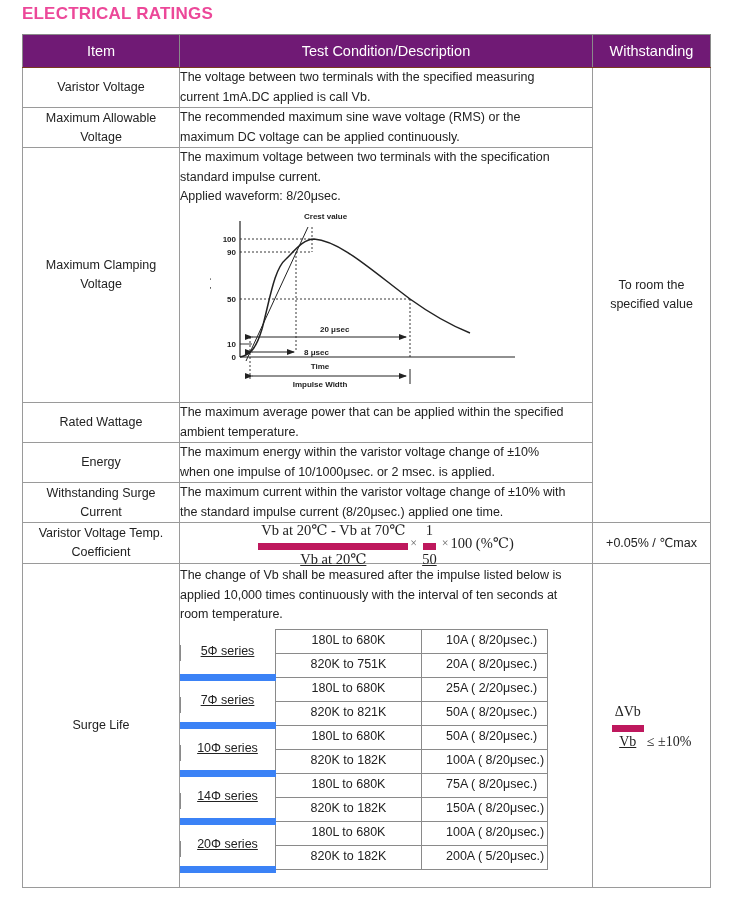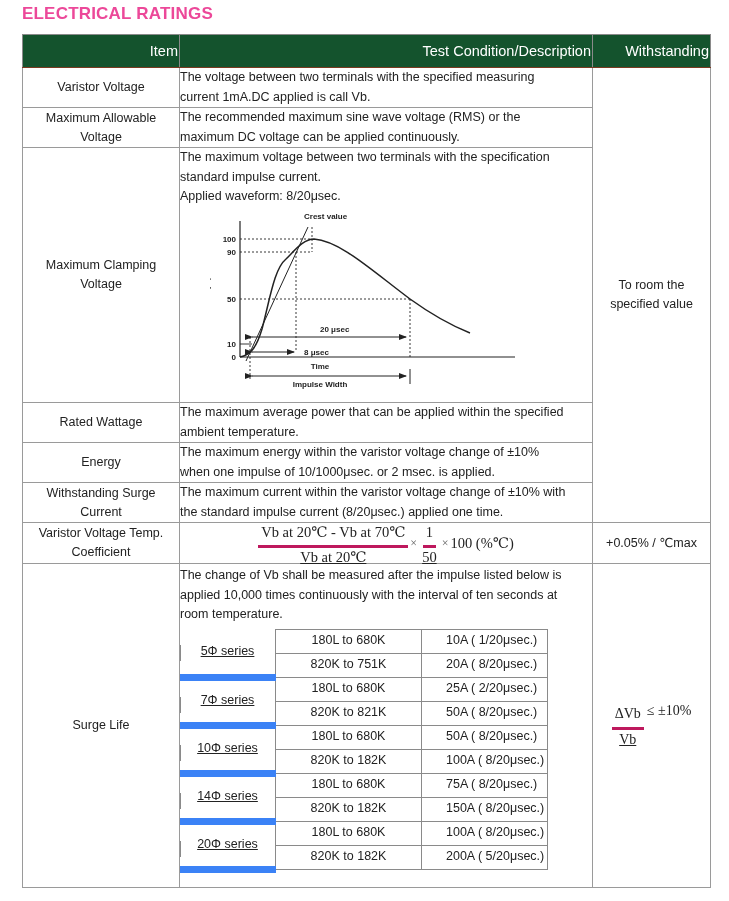--- a/index.html
+++ b/index.html
@@ -2,45 +2,45 @@
 <html><head>
 <meta charset="utf-8">
 <style>
   html, body { margin:0; padding:0; background:#ffffff; }
   body { width:729px; height:901px; position:relative; overflow:hidden;
          font-family:"Liberation Sans", "DejaVu Sans", sans-serif; color:#222; }
   .title { position:absolute; left:22px; top:4px; font-size:17px; font-weight:bold;
            color:#ec4899; letter-spacing:0.2px; }
   table.main { position:absolute; left:22px; top:34px; width:688px; border-collapse:collapse;
                table-layout:fixed; font-size:12.5px; }
-  table.main th { background:#14532d; color:#fff; font-weight:normal; font-size:14.5px;
-                  height:30px; border:1px solid #8a8a8a; border-bottom:1px solid #7a3a20;text-align:right; }
+  table.main th { background:#701a75; color:#fff; font-weight:normal; font-size:14.5px;
+                  height:30px; border:1px solid #8a8a8a; border-bottom:1px solid #7a3a20; }
   table.main td { border:1px solid #9a9a9a; vertical-align:middle; padding:0; }
   td.item { text-align:center; line-height:19px; padding:0 4px; }
   td.desc { text-align:justify; line-height:19.5px; padding:1px 6px 1px 6px; }
   td.req { text-align:center; line-height:19px; }
   td.req-span { border-bottom:1px solid #9a9a9a; }
   .desc .line { display:block; }
   .formula { display:flex; align-items:center; justify-content:center;
              font-family:"Liberation Serif", "DejaVu Serif", serif; font-size:14.5px; height:40px; }
   .frac { display:inline-flex; flex-direction:column; align-items:center; }
-  .frac .num { border-bottom:3px solid #be185d; padding:4px 3px; line-height:18px; }
+  .frac .num { border-bottom:7px solid #be185d; padding:4px 3px; line-height:18px; }
   .frac .den { line-height:19px; padding:0 3px;text-decoration:underline; }
   .op { color:#666; font-size:12px; margin:0 2px; }
   .wave { display:block; margin:2px 0 0 30px; }
   .wave text { font-family:"Liberation Sans", sans-serif; font-weight:bold; fill:#222; }
   table.surge { border-collapse:collapse; margin:4px 0 14px 0; width:368px; font-size:12.5px; }
   table.surge td { border:1px solid #8a8a8a; height:23px; padding:0; }
   table.surge td.series { border-left:none; border-top:none; text-align:center; width:95px; position:relative; }
   table.surge td.series.grp { border-bottom:7px solid #3b82f6;text-decoration:underline; }
   table.surge td.range { text-align:center; width:145px; }
   table.surge td.cur { text-align:left; padding-left:24px; }
   .leftmark { position:absolute; left:0; top:16px; width:1px; height:16px; background:#8a8a8a; }
   .serif { font-family:"Liberation Serif", "DejaVu Serif", serif; font-size:14px; }
-  .dv { display:inline-flex; align-items:flex-start; }
+  .dv { display:inline-flex; align-items:flex-end; }
 </style>
 </head>
 <body>
 
 <div class="title">ELECTRICAL RATINGS</div>
 
 <table class="main">
   <colgroup>
       <col style="width:157px">
       <col style="width:413px">
@@ -178,21 +178,21 @@
       <td class="item"><span>Surge Life</span></td>
       <td class="desc" style="vertical-align:top;padding-top:2px;">
         <span class="line">The change of Vb shall be measured after the impulse listed below is</span>
         <span class="line">applied 10,000 times continuously with the interval of ten seconds at</span>
         <span class="line">room temperature.</span>
         <table class="surge">
           <tbody id="surge-body">
               <tr>
                 <td class="series grp" rowspan="2"><span class="leftmark"></span><span>5Φ series</span></td>
                 <td class="range">180L to 680K</td>
-                <td class="cur">10A ( 1/20μsec.)</td>
+                <td class="cur">10A ( 8/20μsec.)</td>
               </tr>
               <tr>
                 <td class="range">820K to 751K</td>
                 <td class="cur">20A ( 8/20μsec.)</td>
               </tr>
               <tr>
                 <td class="series grp" rowspan="2"><span class="leftmark"></span><span>7Φ series</span></td>
                 <td class="range">180L to 680K</td>
                 <td class="cur">25A ( 2/20μsec.)</td>
               </tr>

